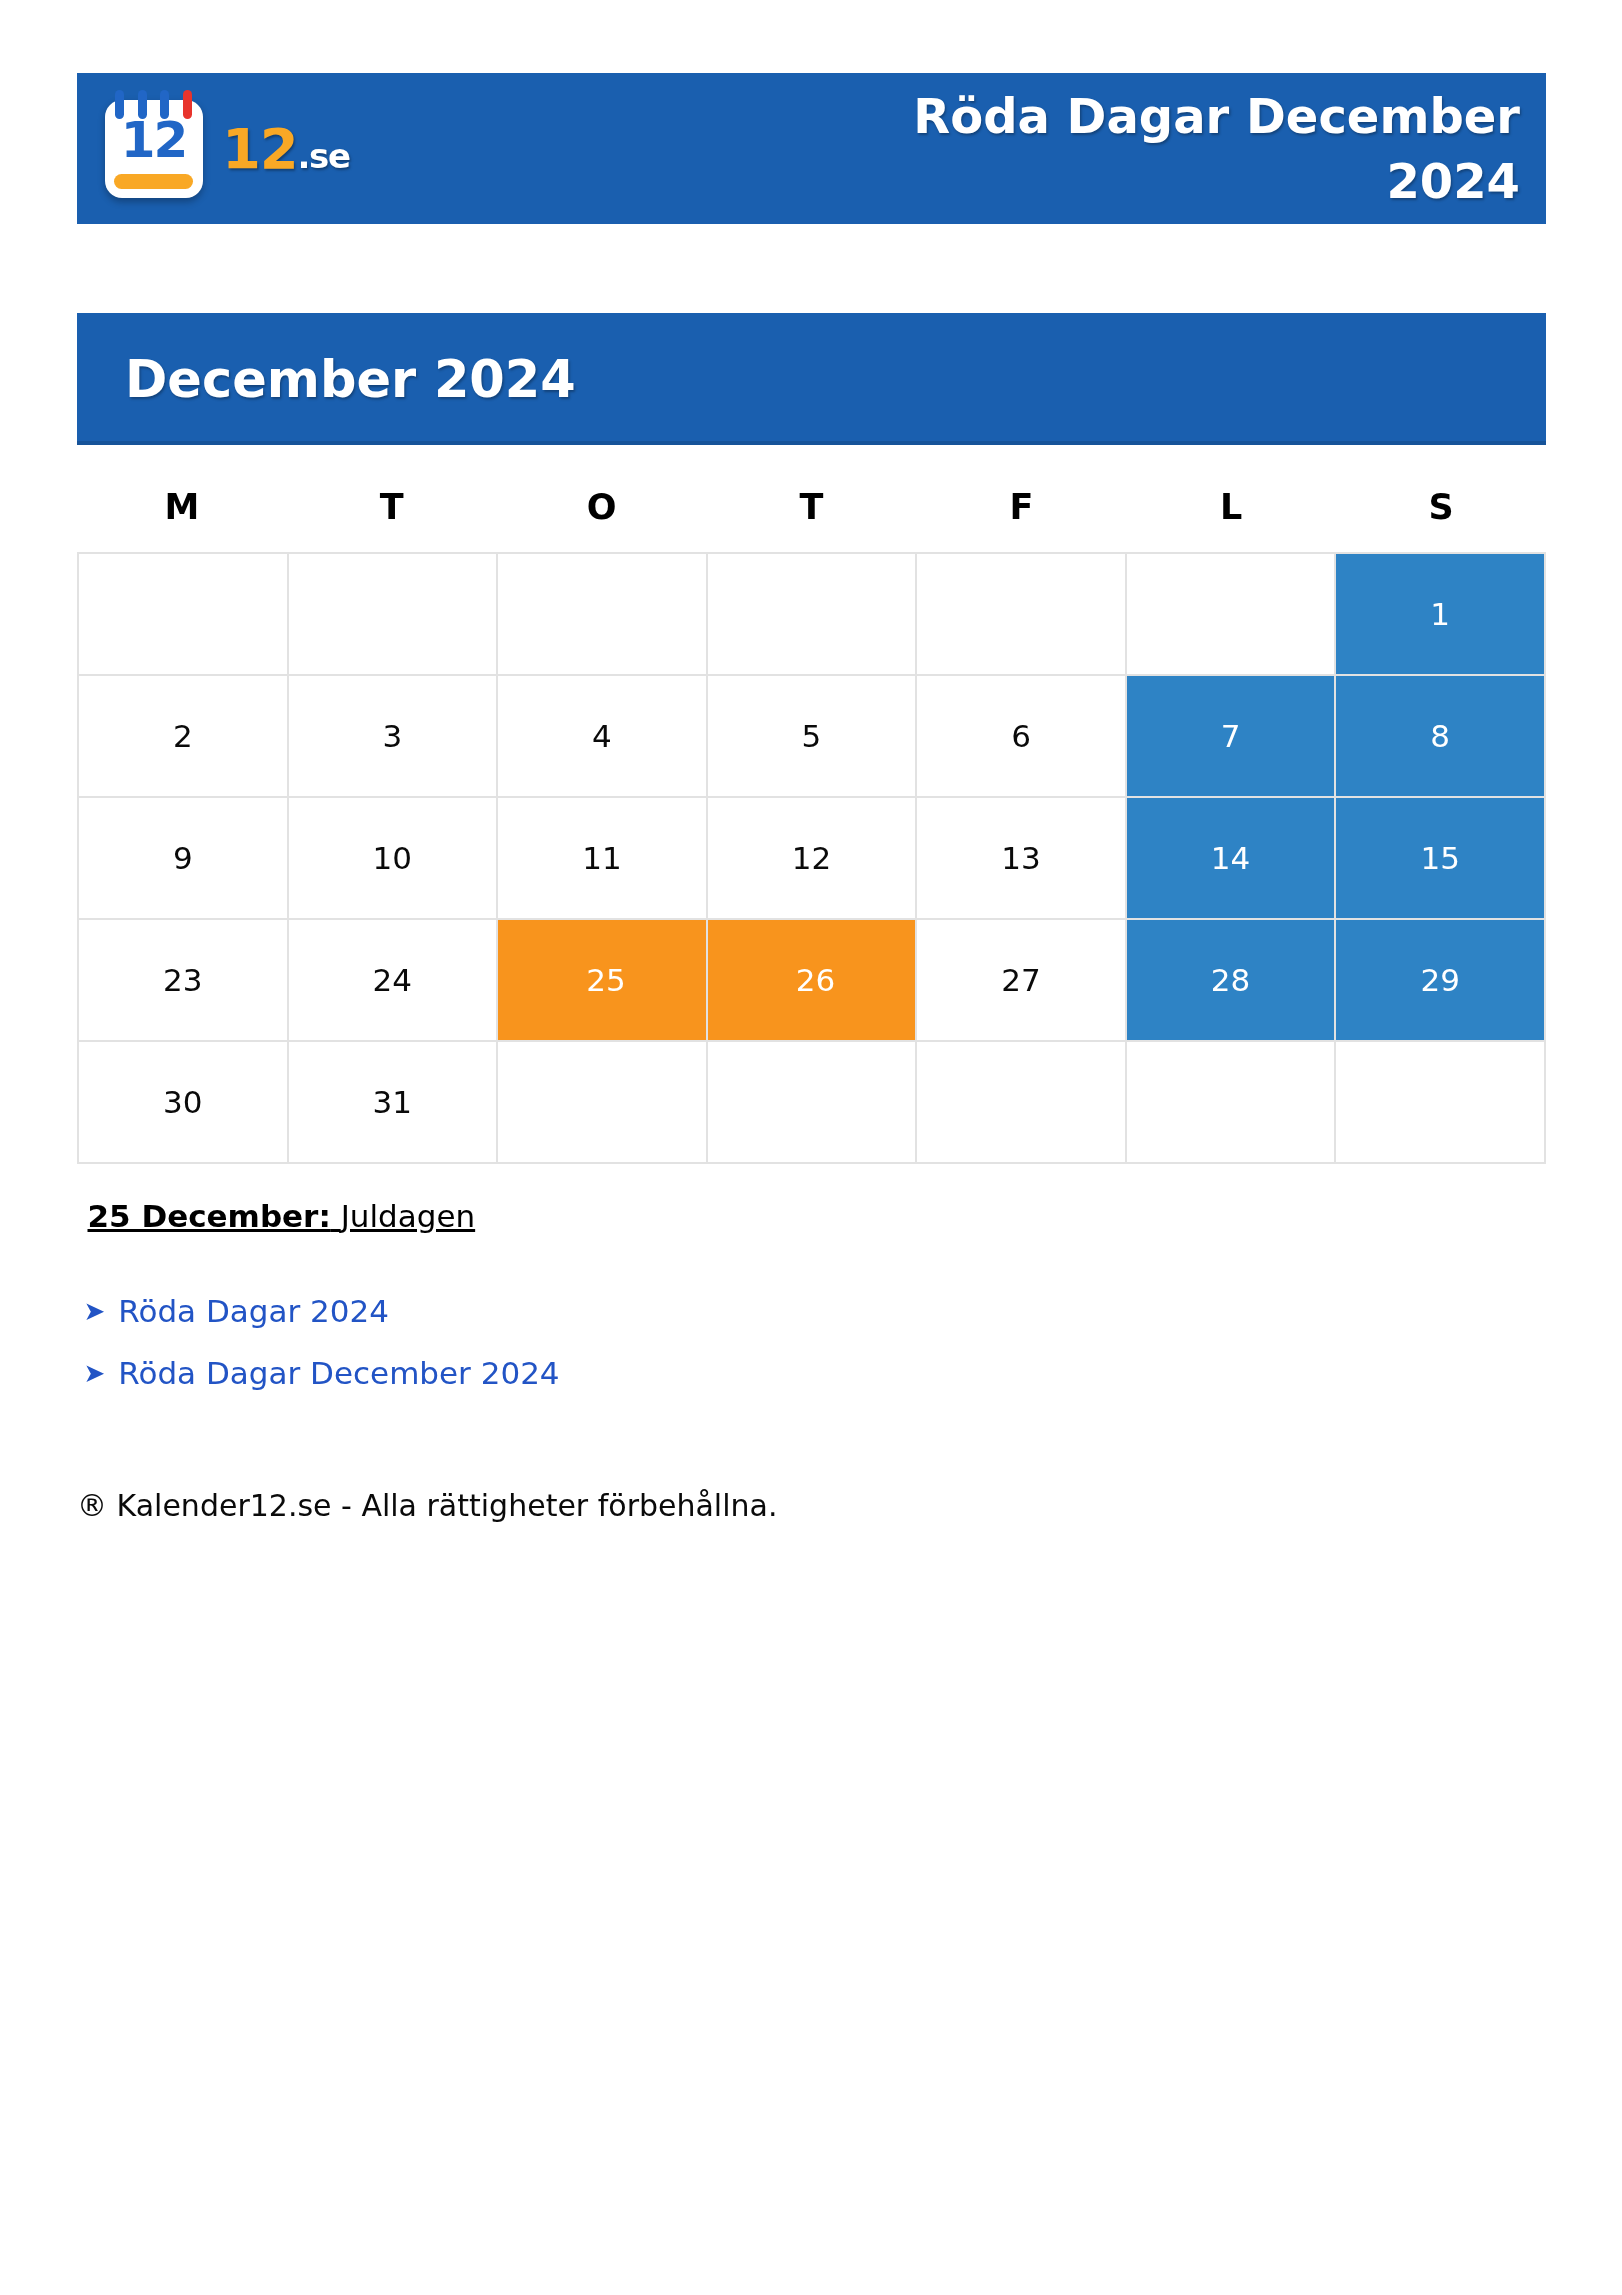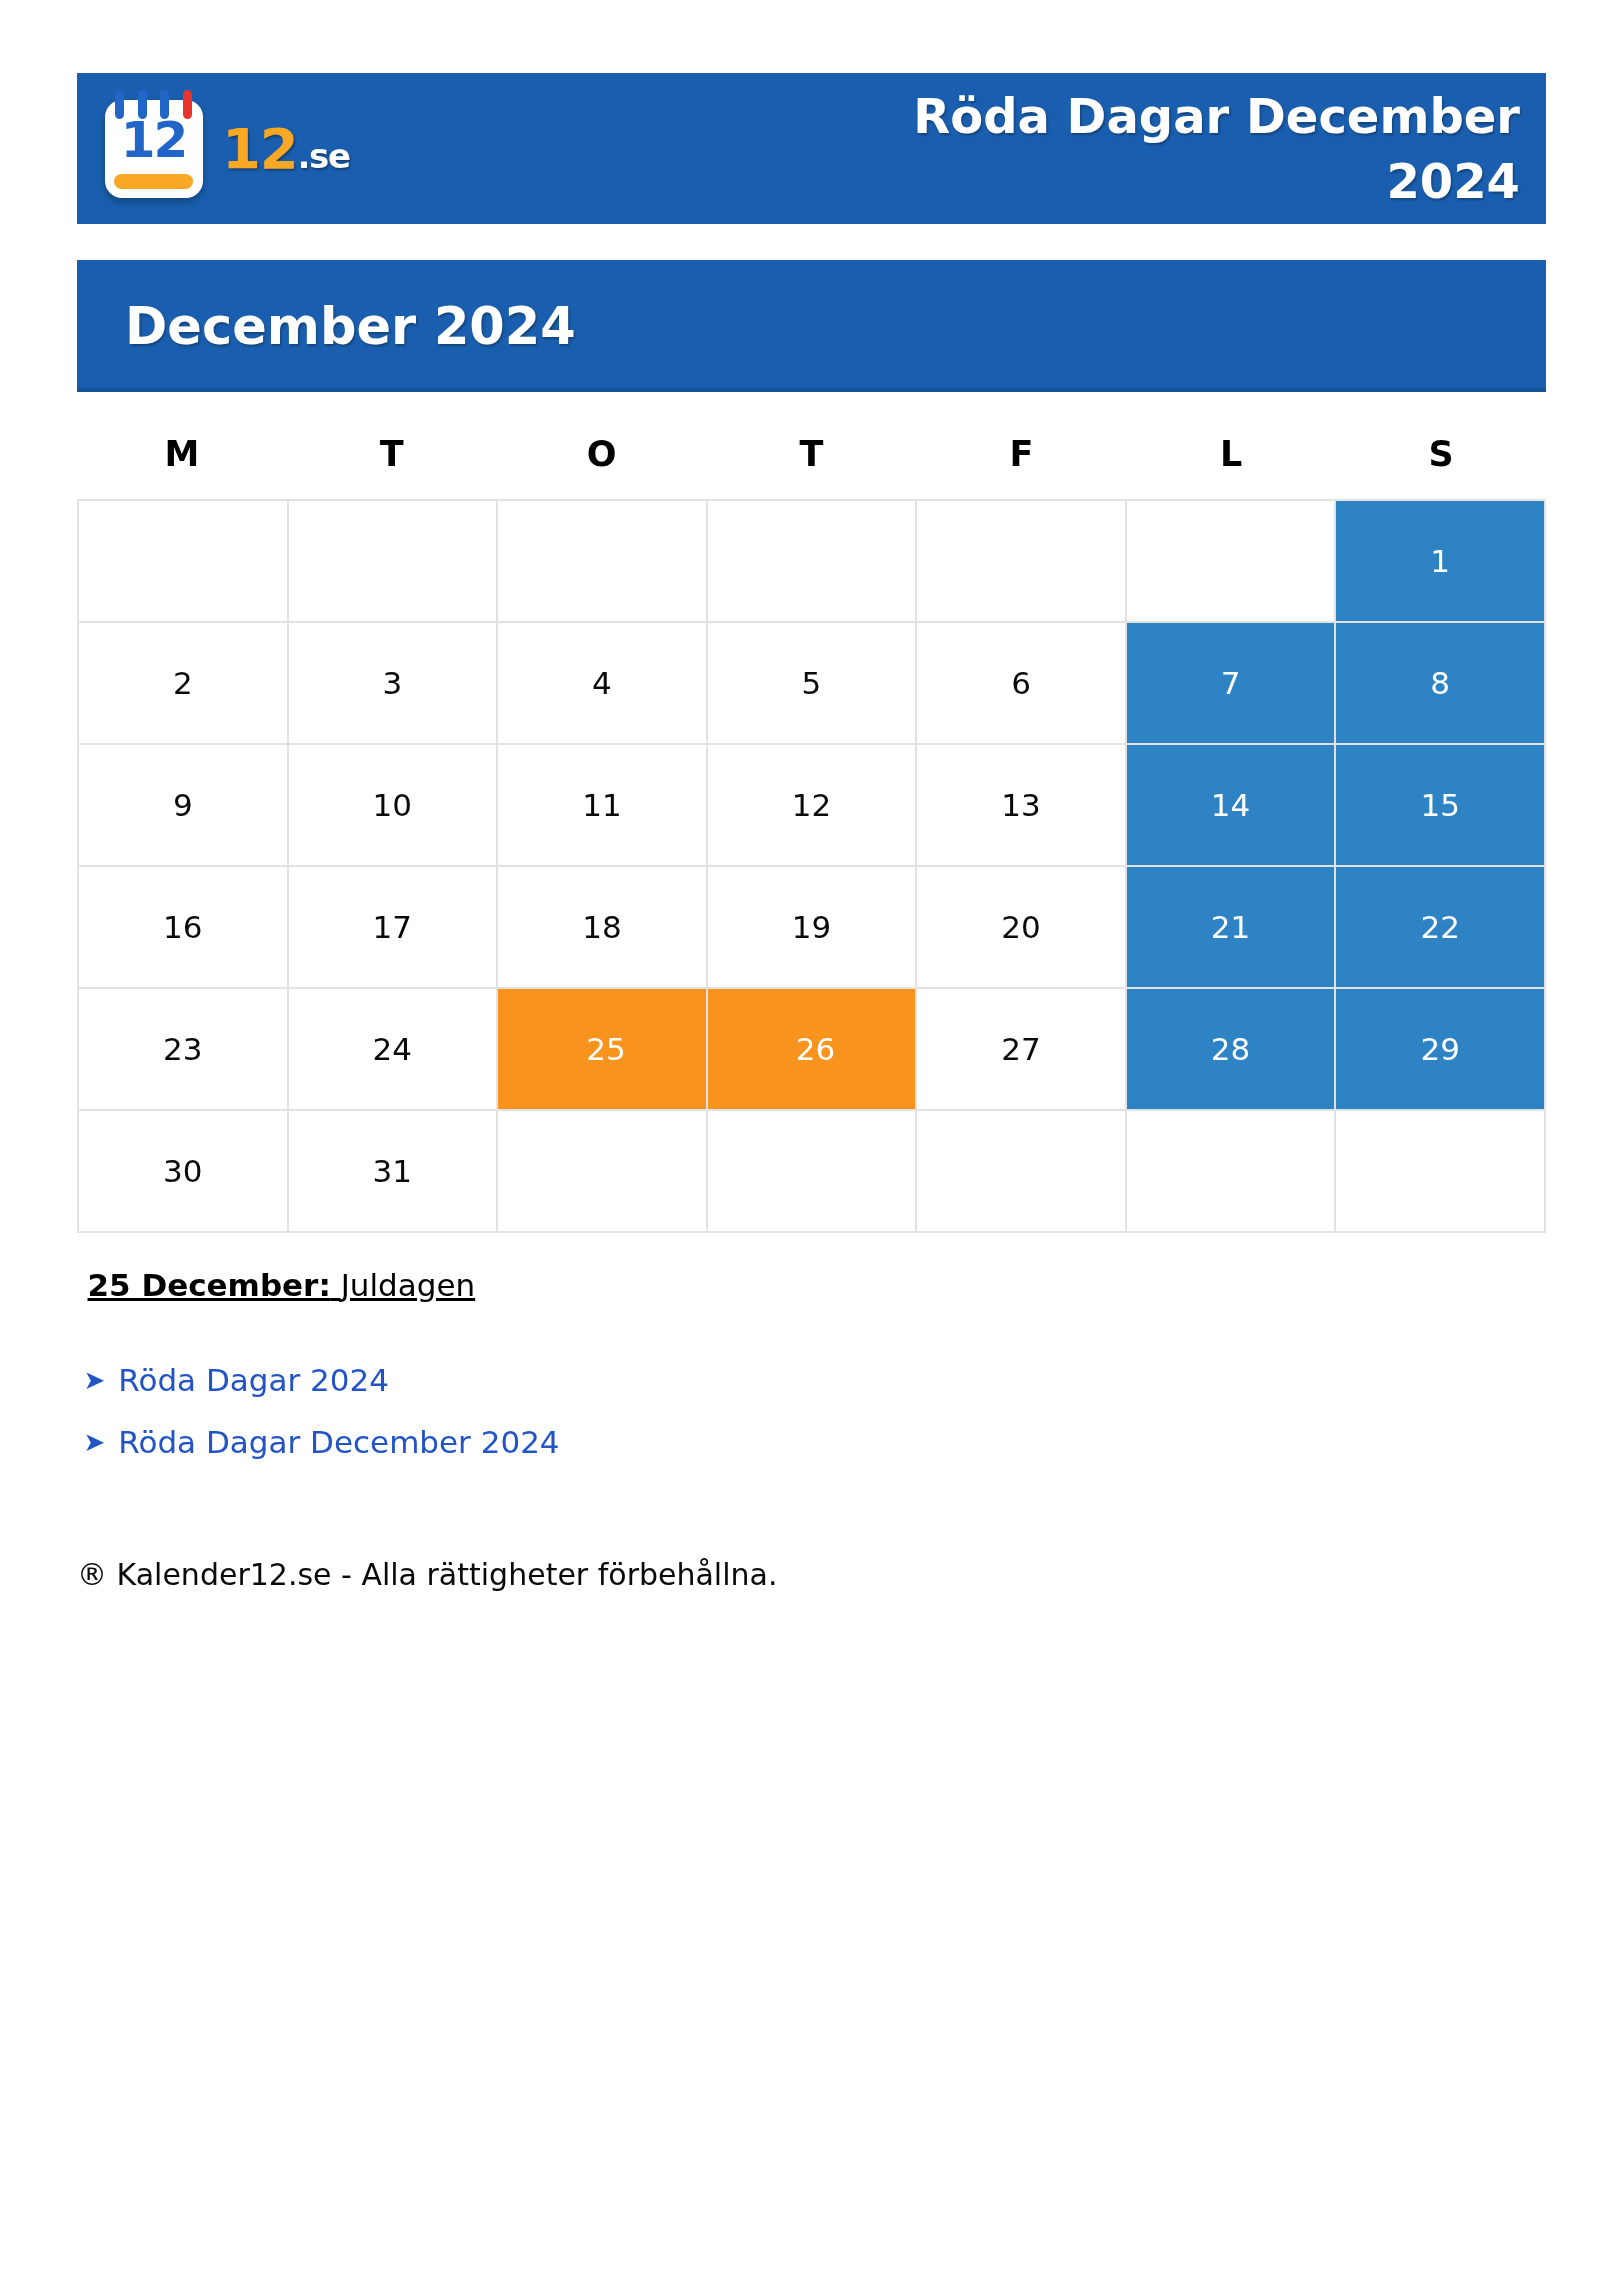--- a/index.html
+++ b/index.html
@@ -64,21 +64,21 @@
     text-align: right;
     color: #ffffff;
     font-weight: bold;
     font-size: 48px;
     line-height: 1.34;
     text-shadow: 1.3px 2px 2.6px rgba(0,0,0,0.3);
   }
 
   
   .month-banner {
-    margin-top: 36px;
+    margin-top: 89px;
     height: 132px;
     background: var(--header-blue, #1A5FAF);
     box-shadow: inset 0 -3.9px 0 rgba(0,0,0,0.12);
     display: flex; align-items: center;
     padding-left: 48px;
     box-sizing: border-box;
   }
   .month-banner-label {
     color: #ffffff; font-weight: bold; font-size: 51px;
     text-shadow: 1.3px 2px 2.6px rgba(0,0,0,0.3);
@@ -195,29 +195,20 @@
         <tr>
           <td class="normal">9</td>
           <td class="normal">10</td>
           <td class="normal">11</td>
           <td class="normal">12</td>
           <td class="normal">13</td>
           <td class="weekend">14</td>
           <td class="weekend">15</td>
         </tr>
         <tr>
-          <td class="normal">16</td>
-          <td class="normal">17</td>
-          <td class="normal">18</td>
-          <td class="normal">19</td>
-          <td class="normal">20</td>
-          <td class="weekend">21</td>
-          <td class="weekend">22</td>
-        </tr>
-        <tr>
           <td class="normal">23</td>
           <td class="normal">24</td>
           <td class="holiday">25</td>
           <td class="holiday">26</td>
           <td class="normal">27</td>
           <td class="weekend">28</td>
           <td class="weekend">29</td>
         </tr>
         <tr>
           <td class="normal">30</td>

